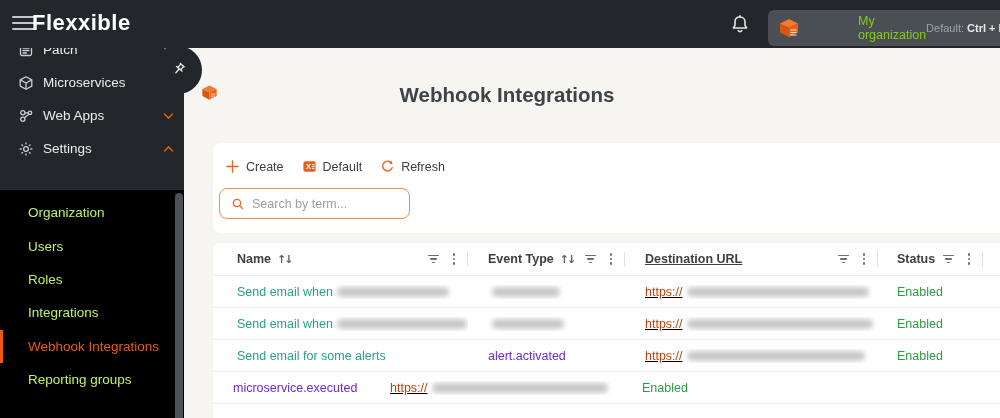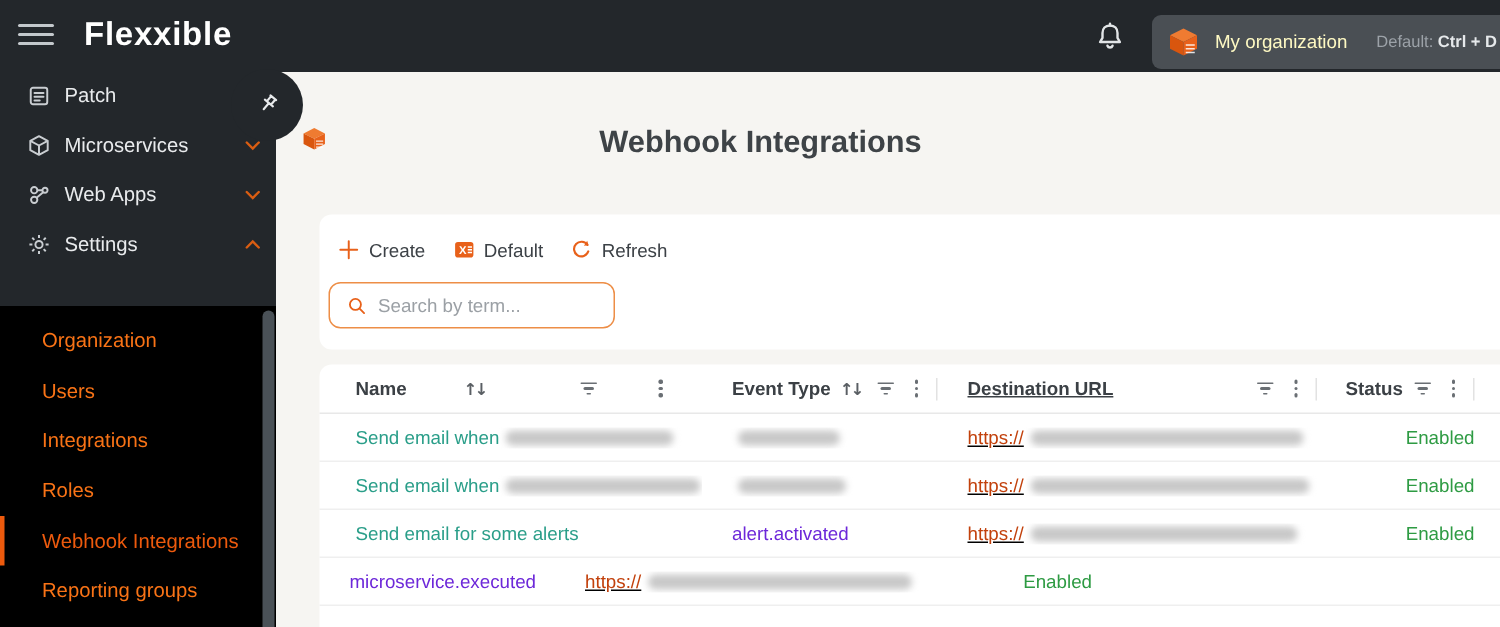--- a/index.html
+++ b/index.html
@@ -3,35 +3,35 @@
 <meta charset="utf-8">
 <style>
   * { margin:0; padding:0; box-sizing:border-box; }
   html,body { width:1000px; height:418px; overflow:hidden; }
   body { position:relative; font-family:"Liberation Sans", sans-serif; background:#F6F5F2; }
 
   
   .header { position:absolute; left:0; top:0; width:1000px; height:48px; background:#23272B; z-index:5; }
   .hamburger { position:absolute; left:12px; top:16px; width:24px; height:16px; cursor:pointer; }
   .hamburger span { display:block; height:2px; margin-bottom:4px; background:#C3C8CC; border-radius:1px; }
-  .logo { position:absolute; left:56px; top:10px; color:#FFFFFF; font-size:22px; font-weight:700; letter-spacing:0.5px; }
+  .logo { position:absolute; left:32px; top:10px; color:#FFFFFF; font-size:22px; font-weight:700; letter-spacing:0.5px; }
   .bell { position:absolute; left:728px; top:13px; width:24px; height:24px; }
   .org-panel { position:absolute; left:768px; top:10px; right:-10px; height:36px; background:#4A4F54; border-radius:6px; display:flex; align-items:center; padding:0 12px 0 9px; }
   .org-icon { width:24px; height:24px; margin-right:9px; flex:0 0 auto; }
-  .org-name { color:#fef9c3; font-size:12.5px; }
+  .org-name { color:#84cc16; font-size:12.5px;margin-left:48px; }
   .org-shortcut { margin-left:auto; font-size:11px; color:#9CA2A8; white-space:nowrap; }
   .org-shortcut b { color:#E6E9EB; font-weight:700; }
 
   
-  .sidebar { position:absolute; left:0; top:47px; width:184px; bottom:0; background:#23272B; z-index:4; }
+  .sidebar { position:absolute; left:0; top:33px; width:184px; bottom:0; background:#23272B; z-index:4; }
   .nav-item { height:33px; display:flex; align-items:center; padding-left:18px; cursor:pointer; color:#E9EBED; font-size:13.5px; }
   .nav-item .nicon { width:16px; height:16px; margin-right:9px; flex:0 0 auto; }
   .nav-item .chev { margin-left:auto; margin-right:10px; width:11px; height:8px; }
   .submenu { position:absolute; left:0; top:157px; right:0; bottom:0; background:#000000; padding-top:6px; }
-  .sub-item { height:33.4px; display:flex; align-items:center; padding-left:25px; color:#f97316; font-size:13.5px; cursor:pointer; border-left:3px solid transparent; }
+  .sub-item { height:33.4px; display:flex; align-items:center; padding-left:25px; color:#bef264; font-size:13.5px; cursor:pointer; border-left:3px solid transparent; }
   .sub-item.active { color:#ED5A0D; border-left-color:#ED5A0D; }
   .scroll-thumb { position:absolute; left:175px; width:8px; top:160px; bottom:-4px; background:#4A5157; border-radius:4px; }
   .pin-circle { position:absolute; left:154px; top:46px; width:48px; height:48px; border-radius:50%; background:#23272B; z-index:6; cursor:pointer; }
   .pin-circle svg { position:absolute; left:17px; top:15px; }
 
   
   .content { position:absolute; left:184px; top:48px; right:0; bottom:0; background:#F6F5F2; overflow:hidden; }
   .page-icon { position:absolute; left:16px; top:34px; width:19px; height:21px; }
   .page-title { position:absolute; left:323px; top:35px; transform:translateX(-50%); font-size:20.5px; font-weight:700; color:#3E4347; white-space:nowrap; }
 
@@ -44,24 +44,24 @@
   .tb-btn svg { width:15px; height:15px; }
 
   .search-box { display:flex; align-items:center; margin:14px 0 0 6px; width:191px; height:31px; border:1px solid #ED8E47; border-radius:8px; padding-left:11px; background:#fff; }
   .search-box svg { width:14px; height:14px; margin-right:7px; flex:0 0 auto; }
   .search-box input { border:none; outline:none; flex:1; font-size:12.5px; color:#3C4146; font-family:"Liberation Sans", sans-serif; background:transparent; min-width:0; }
   .search-box input::placeholder { color:#9BA0A5; }
 
   
   .thead { display:flex; height:33px; border-bottom:1px solid #E8E8E8; align-items:center; }
   .th { display:flex; align-items:center; height:100%; font-size:12.5px; font-weight:700; color:#3B4045; }
-  .col-name { width:255px; padding-left:24px;gap:32px; }
+  .col-name { width:255px; padding-left:24px; }
   .col-event { width:157px; padding-left:20px; }
   .col-url { width:253px; padding-left:20px;text-decoration:underline; }
-  .col-status { width:105px; padding-left:19px;text-align:right; }
+  .col-status { width:105px; padding-left:19px; }
   .col-fill { flex:1; }
   .sort-ic { font-family:"DejaVu Sans", sans-serif; font-size:11px; color:#5A5F64; letter-spacing:-2px; margin-left:6px; cursor:pointer; }
   .spacer { flex:1; }
   .filter-ic { width:13px; height:11px; display:flex; flex-direction:column; align-items:center; justify-content:center; gap:2px; cursor:pointer; margin-right:9px; }
   .filter-ic i { display:block; height:1.5px; background:#6A6F74; border-radius:1px; }
   .filter-ic i:nth-child(1){ width:11px; } .filter-ic i:nth-child(2){ width:7px; } .filter-ic i:nth-child(3){ width:3px; }
   .kebab-ic { width:10px; height:13px; display:flex; flex-direction:column; align-items:center; justify-content:center; gap:2px; cursor:pointer; margin-right:8px; }
   .kebab-ic i { width:2.4px; height:2.4px; border-radius:50%; background:#6A6F74; }
   .col-div { width:1px; height:15px; background:#E2E2E2; }
 
@@ -149,22 +149,22 @@
     </svg>
     <span>Settings</span>
     <svg class="chev" viewBox="0 0 11 8" fill="none" stroke="#D95D12" stroke-width="1.6" stroke-linecap="round">
         <path d="M1.5 6l4-4 4 4"></path>
       </svg>
   </div>
 
   <div class="submenu">
     <div class="sub-item">Organization</div>
     <div class="sub-item">Users</div>
+    <div class="sub-item">Roles</div>
     <div class="sub-item">Integrations</div>
-    <div class="sub-item">Roles</div>
     <div class="sub-item active">Webhook Integrations</div>
     <div class="sub-item">Reporting groups</div>
   </div>
 
   <div class="scroll-thumb"></div>
 </div>
 
 <div class="pin-circle">
   <svg width="16" height="16" viewBox="0 0 16 16" fill="none" stroke="#E8EAEC" stroke-width="1.4" stroke-linecap="round">
     <g transform="rotate(40 8 8)">

